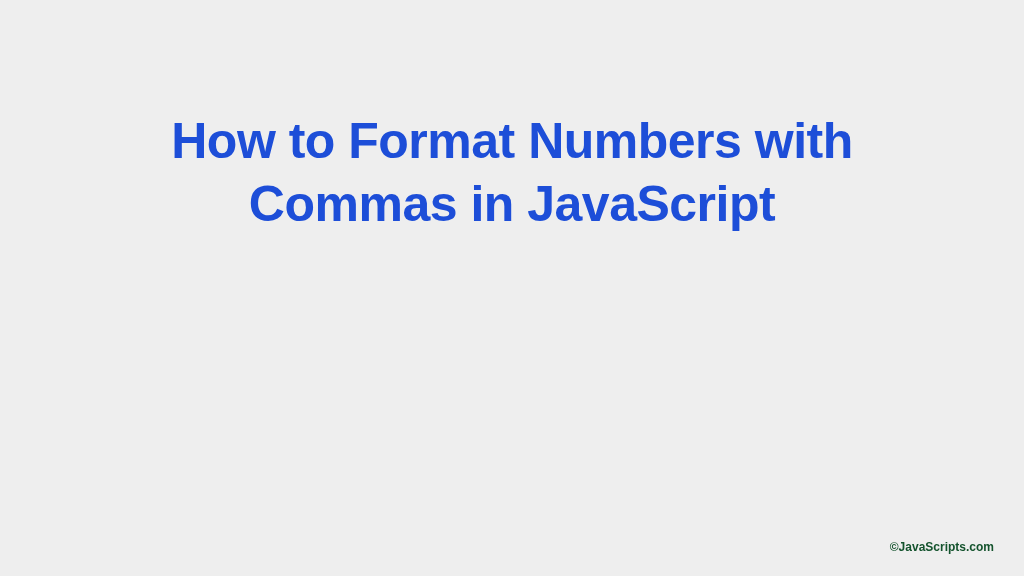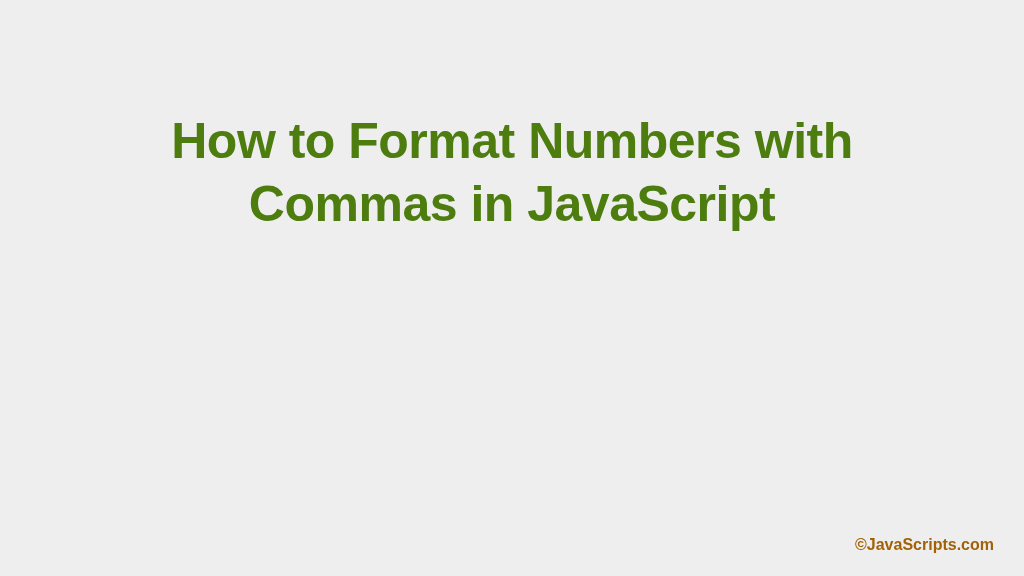--- a/index.html
+++ b/index.html
@@ -16,31 +16,31 @@
       overflow: hidden;
     }
     .title {
       position: absolute;
       top: 110px;
       left: 0;
       right: 0;
       text-align: center;
       font-size: 50px;
       font-weight: 700;
-      color: #4d7c0f;
+      color: #1d4ed8;
       line-height: 1.25;
       padding: 0 100px;
       letter-spacing: -0.5px;
     }
     .attribution {
       position: absolute;
       bottom: 22px;
       right: 30px;
-      font-size: 16px;
+      font-size: 12px;
       font-weight: 600;
-      color: #a16207;
+      color: #14532d;
     }
   </style>
 </head>
 <body>
 
 <h1 class="title">How to Format Numbers with Commas in JavaScript</h1>
 <div class="attribution">©JavaScripts.com</div>
 
 </body></html>

